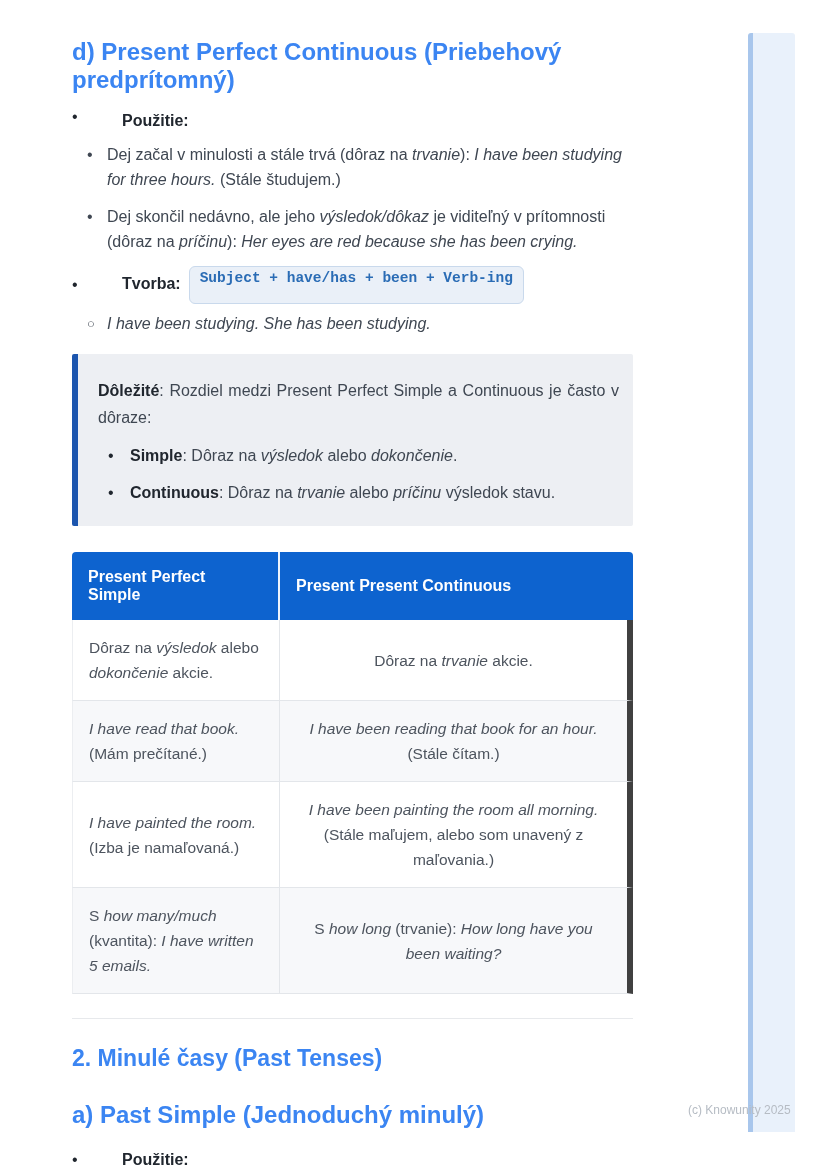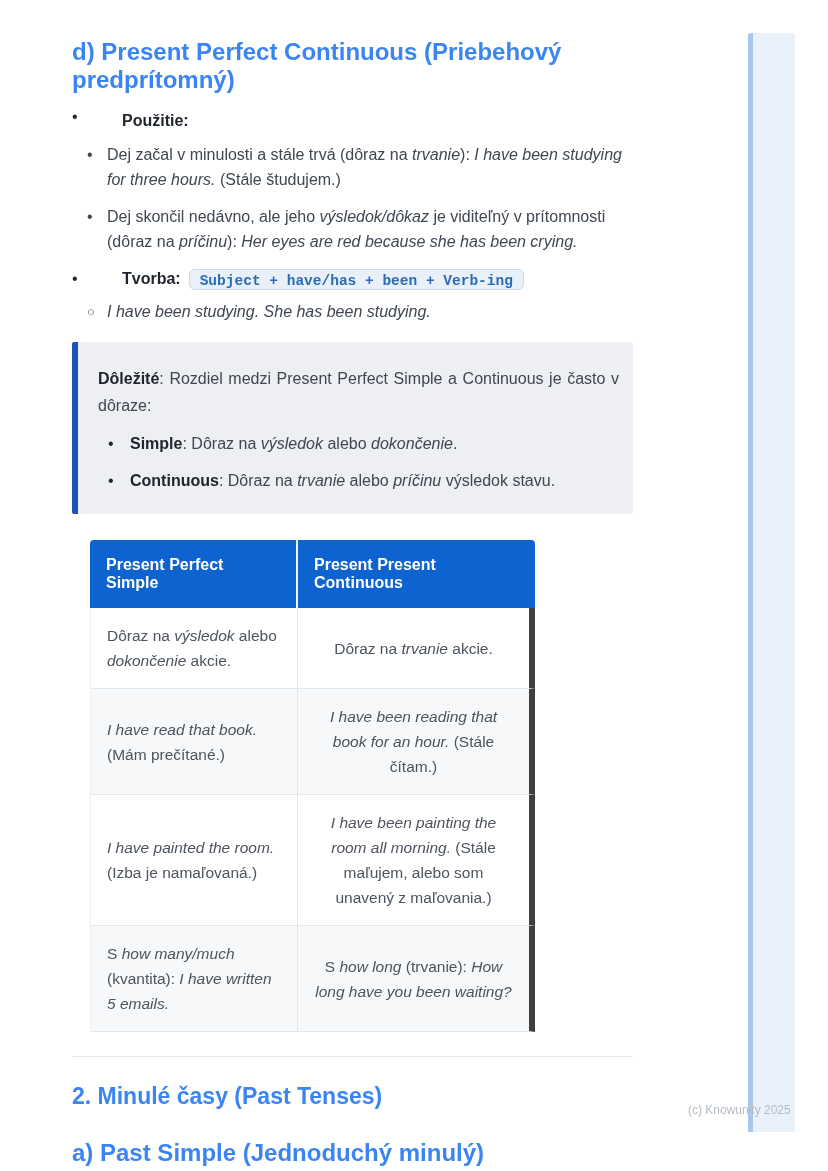--- a/index.html
+++ b/index.html
@@ -56,21 +56,21 @@
   .sub-item { font-size: 16px; line-height: 25px; margin-bottom: 12px; }
   .tvorba-row { margin-top: 12px; align-items: center; }
   .code-chip {
     display: inline-block;
     font-family: "Liberation Mono", "DejaVu Sans Mono", monospace;
     font-size: 14.5px; font-weight: 700;
     color: #2a6cb5;
     background: #eaf0f8;
     border: 1px solid #c9d9ec;
     border-radius: 6px;
-    padding: 3px 10px 0 10px;
+    padding: 3px 10px 17px 10px;
     margin-left: 8px;
     vertical-align: middle;
     white-space: nowrap;
   }
   .example-item { margin-top: 7px; margin-left: 15px; font-size: 16px; line-height: 25px; color: #3f4752; }
 
   
   .callout {
     margin-top: 18px;
     background: #edeff3;
@@ -78,22 +78,22 @@
     border-radius: 2px;
     padding: 23px 14px 21px 20px;
   }
   .callout-intro { font-size: 16px; line-height: 27px; text-align: justify; }
   .callout-list { margin-top: 9px; margin-left: 10px; }
   .callout-item { font-size: 16px; line-height: 25px; margin-top: 12px; }
 
   
   table.cmp-table {
     margin-top: 26px;
-    width: 445px;
-    border-collapse: separate; border-spacing: 0; margin-left: 18px;
+    width: 561px;
+    border-collapse: separate; border-spacing: 0;
   }
   .cmp-table th {
     background: #0d63cf;
     color: #ffffff;
     font-size: 16px; font-weight: 700;
     text-align: left; vertical-align: middle;
     padding: 16px 16px;
     height: 54px;
   }
   .cmp-table th:first-child { border-radius: 4px 0 0 0; border-right: 2px solid #eef4fc; width: 208px; }

